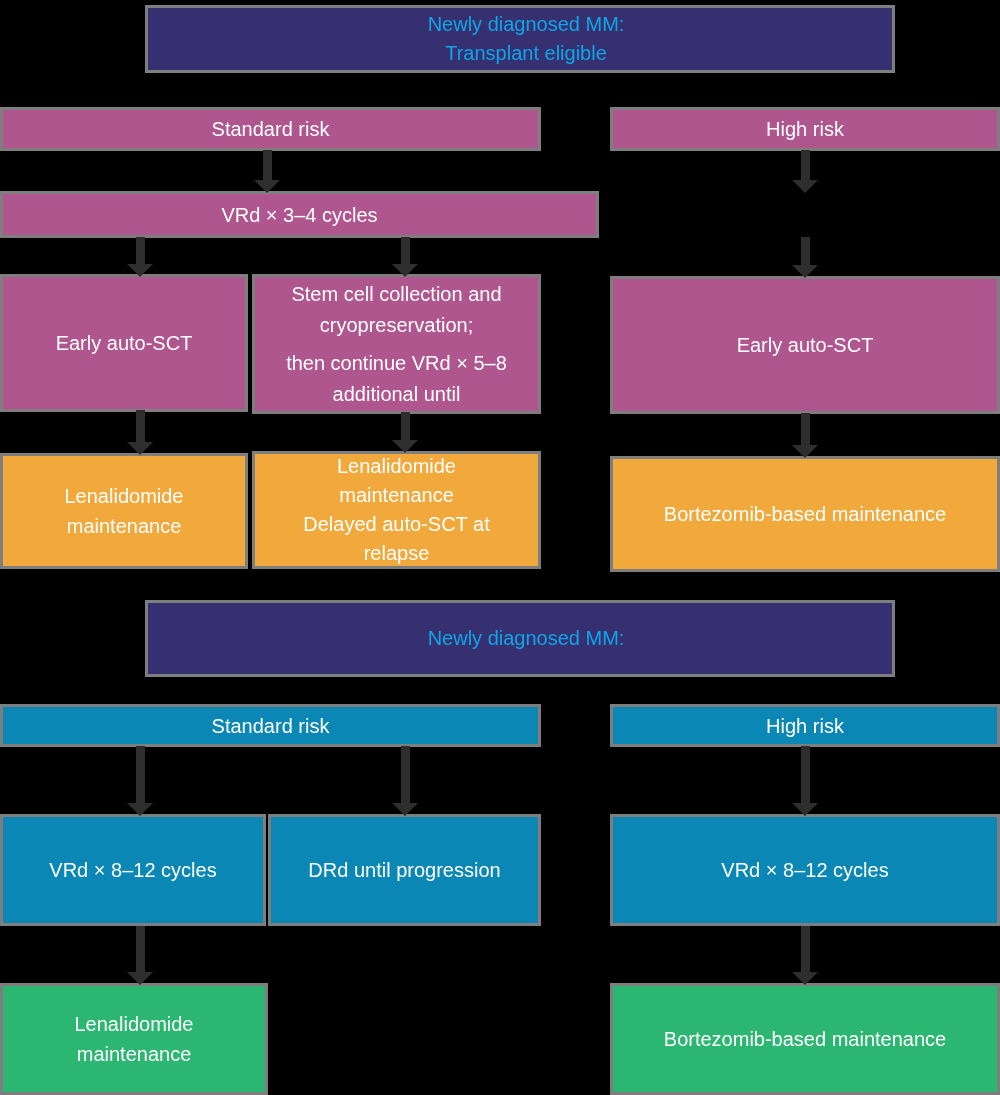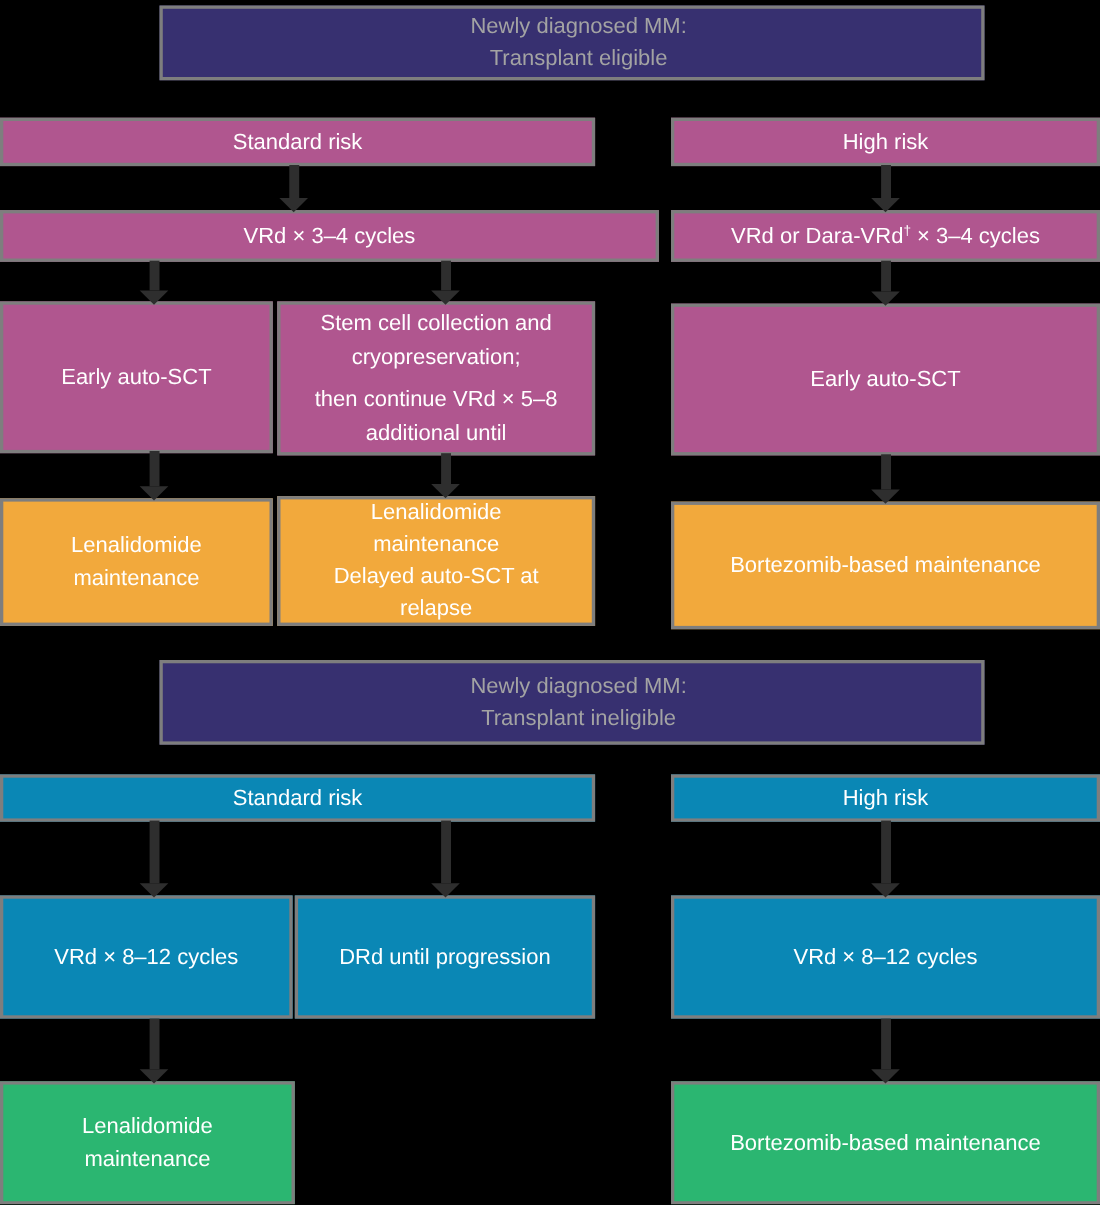--- a/index.html
+++ b/index.html
@@ -20,21 +20,21 @@
     align-items: center;
     justify-content: center;
     text-align: center;
     color: #ffffff;
     font-size: 20px;
     line-height: 1.5;
     padding: 4px 12px;
   }
   .header-box {
     background: #373070;
-    color: #a3a3a3;
+    color: #0ea5e9;
     font-size: 20px;
     line-height: 1.45;
     padding-left: 24px;
   }
   .magenta { background: #b0568f; }
   .orange  { background: #f2a93c; }
   .blue    { background: #0a87b5; }
   .green   { background: #2bb671; }
   .line { display: block; }
   .para-gap { margin-top: 7px; }
@@ -64,23 +64,20 @@
     <span class="line">Newly diagnosed MM:</span>
     <span class="line">Transplant eligible</span>
   </div>
 
   <div class="box magenta" style="left:0px; top:107px; width:541px; height:44px;">Standard risk</div>
 
   <div class="box magenta" style="left:610px; top:107px; width:390px; height:44px;">High risk</div>
 
   <div class="box magenta" style="left:0px; top:191px; width:599px; height:47px;">VRd × 3–4 cycles</div>
 
-  <div class="box magenta" style="left:610px; top:191px; width:390px; height:47px;">
-    <span><span>VRd or Dara-VRd</span><sup class="dagger">†</sup><span> × 3–4 cycles</span></span>
-  </div>
 
   <div class="box magenta" style="left:0px; top:274px; width:248px; height:138px;">Early auto-SCT</div>
 
   <div class="box magenta" style="left:252px; top:274px; width:289px; height:140px; line-height:1.55;">
     <span class="line">Stem cell collection and</span>
     <span class="line">cryopreservation;</span>
     <span class="line para-gap">then continue VRd × 5–8</span>
     <span class="line">additional until</span>
   </div>
 
@@ -95,21 +92,20 @@
     <span class="line">Lenalidomide</span>
     <span class="line">maintenance</span>
     <span class="line">Delayed auto-SCT at</span>
     <span class="line">relapse</span>
   </div>
 
   <div class="box orange" style="left:610px; top:456px; width:390px; height:116px;">Bortezomib-based maintenance</div>
 
   <div class="box header-box" style="left:145px; top:600px; width:750px; height:77px;">
     <span class="line">Newly diagnosed MM:</span>
-    <span class="line">Transplant ineligible</span>
   </div>
 
   <div class="box blue" style="left:0px; top:704px; width:541px; height:43px;">Standard risk</div>
 
   <div class="box blue" style="left:610px; top:704px; width:390px; height:43px;">High risk</div>
 
   <div class="box blue" style="left:0px; top:814px; width:266px; height:112px;">VRd × 8–12 cycles</div>
 
   <div class="box blue" style="left:268px; top:814px; width:273px; height:112px;">DRd until progression</div>
 

